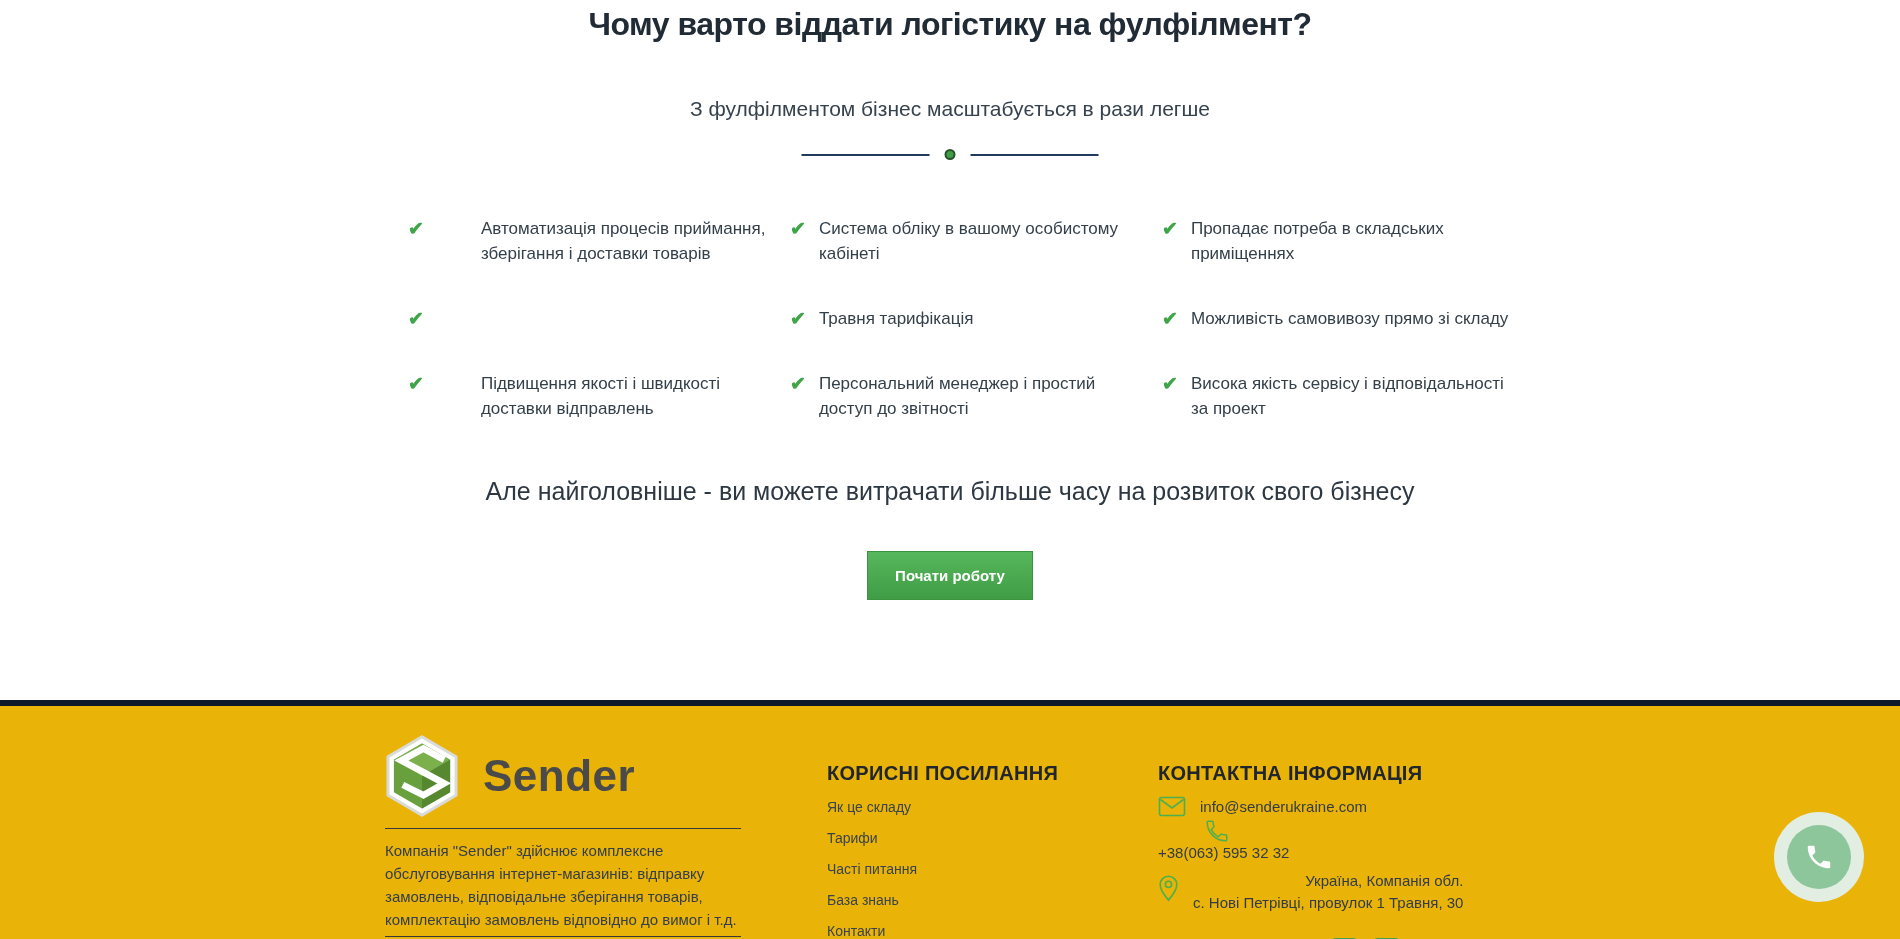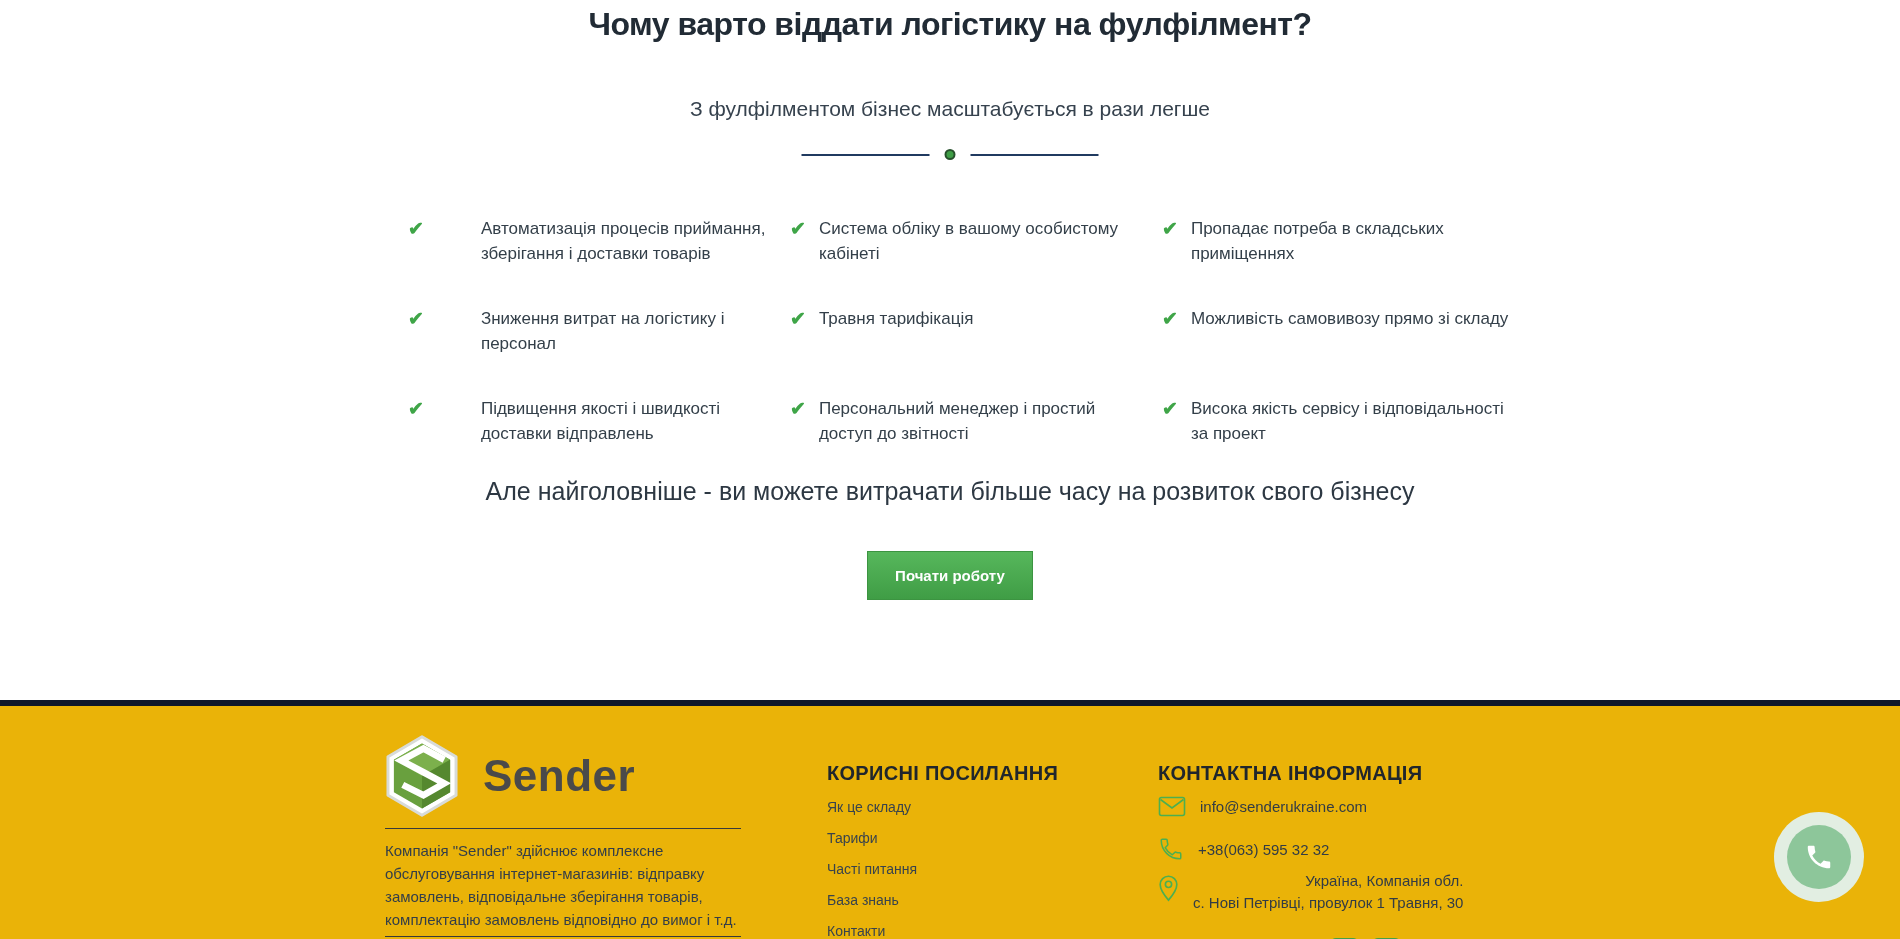--- a/index.html
+++ b/index.html
@@ -103,21 +103,21 @@
   .links-list li { margin-bottom:13px; }
   .links-list a {
     font-size:14px; line-height:16px; color:#39434c;
     text-decoration:none; cursor:pointer;
   }
 
   .contact-row { position:absolute; left:1158px; display:flex; align-items:center;text-align:right; }
   .contact-row .c-icon { flex:0 0 auto; margin-right:14px; }
   .contact-row .c-text { font-size:15px; color:#333c45; text-decoration:none; }
   .row-email { top:90px; }
-  .row-phone { top:130px; }
+  .row-phone { top:112px;flex-direction:column; }
   .row-address { top:164px; align-items:flex-start; }
   .row-address .c-icon { margin-top:5px; }
   .row-address .c-text { line-height:22px; }
 
   .socials { position:absolute; left:1330px; top:232px; display:flex; gap:13px; }
   .social-sq {
     width:29px; height:29px; border:2px solid #43a047; border-radius:6px;
     background:transparent; cursor:pointer;
   }
 
@@ -155,21 +155,20 @@
   <div class="benefit c2">
     <span class="check">✔</span>
     <span class="text">Система обліку в вашому особистому кабінеті</span>
   </div>
   <div class="benefit c3">
     <span class="check">✔</span>
     <span class="text">Пропадає потреба в складських приміщеннях</span>
   </div>
   <div class="benefit c1">
     <span class="check">✔</span>
-    <span class="text">Зниження витрат на логістику і персонал</span>
   </div>
   <div class="benefit c2">
     <span class="check">✔</span>
     <span class="text">Травня тарифікація</span>
   </div>
   <div class="benefit c3">
     <span class="check">✔</span>
     <span class="text">Можливість самовивозу прямо зі складу</span>
   </div>
   <div class="benefit c1">

